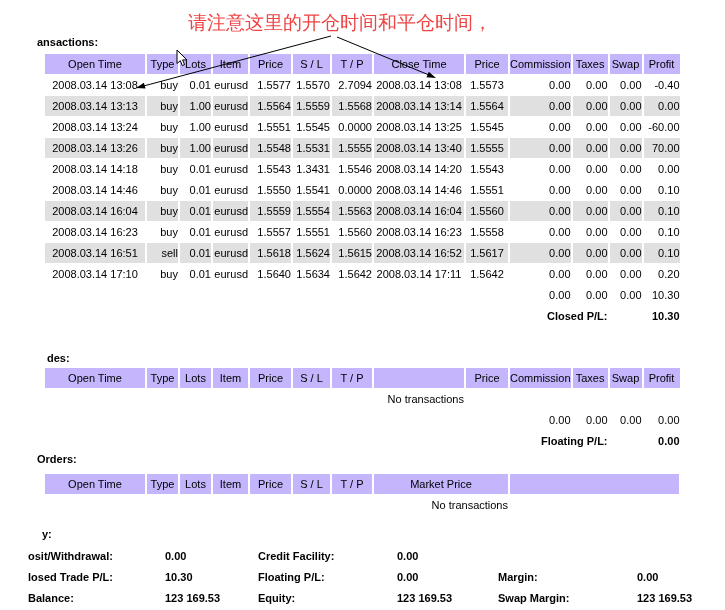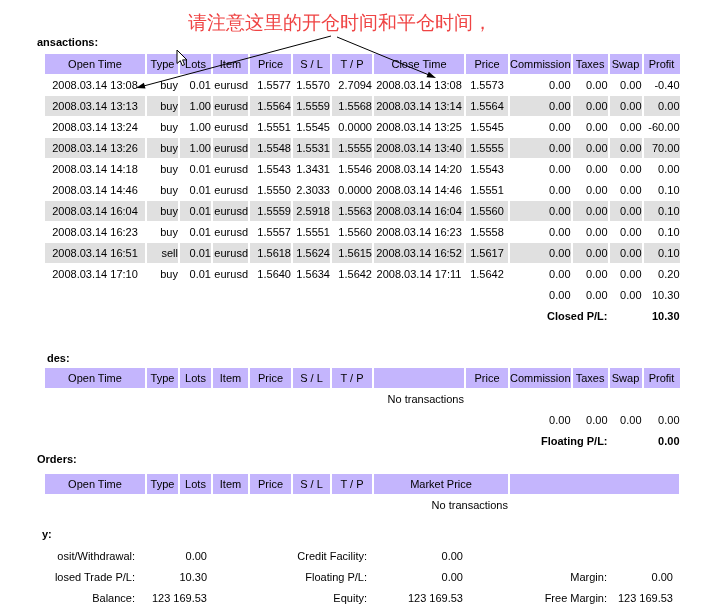--- a/index.html
+++ b/index.html
@@ -11,21 +11,21 @@
   table.grid{position:absolute;border-collapse:separate;border-spacing:2px 1px;table-layout:fixed;}
   table.grid th{background:#c4b5fd;font-weight:normal;height:20px;padding:0;font-size:11px;
                 text-align:center;overflow:hidden;white-space:nowrap;}
   table.grid td{height:20px;padding:0;font-size:11px;white-space:nowrap;overflow:hidden;}
   tr.alt td{background:#e0e0e0;}
   .t-l{text-align:center}.t-r{text-align:right}.t-c{text-align:right}
   .pl5{padding-left:5px}.pl4{padding-left:4px}.pr4{padding-right:4px}.pr5{padding-right:5px}
   .b{font-weight:bold}
   .center{text-align:right}
   .overlay{position:absolute;left:0;top:0;pointer-events:none;}
-  .sumcell{position:absolute;text-align:right;font-weight:normal;white-space:nowrap;height:21px;line-height:21px;}
+  .sumcell{position:absolute;text-align:left;font-weight:bold;white-space:nowrap;height:21px;line-height:21px;padding-left:28px;}
 </style>
 </head>
 <body>
 
 <div class="page">
 
   <div class="cn-note">请注意这里的开仓时间和平仓时间，</div>
 
   <div class="h" style="left:37px;top:36px">ansactions:</div>
   <table class="grid" id="t1" style="left:43px;top:53px">
@@ -136,36 +136,36 @@
           <td class="t-r pr4">0.00</td>
           <td class="t-r pr4">0.00</td>
           <td class="t-r pr4">0.00</td>
         </tr>
         <tr>
           <td class="t-l pl5">2008.03.14 14:46</td>
           <td class="t-r pr4">buy</td>
           <td class="t-r pr5">0.01</td>
           <td class="t-c">eurusd</td>
           <td class="t-c">1.5550</td>
-          <td class="t-c">2.3033</td>
+          <td class="t-c">1.5541</td>
           <td class="t-c">0.0000</td>
           <td class="t-l pl4">2008.03.14 14:46</td>
           <td class="t-l pl4">1.5551</td>
           <td class="t-r pr4">0.00</td>
           <td class="t-r pr4">0.00</td>
           <td class="t-r pr4">0.00</td>
           <td class="t-r pr4">0.10</td>
         </tr>
         <tr class="alt">
           <td class="t-l pl5">2008.03.14 16:04</td>
           <td class="t-r pr4">buy</td>
           <td class="t-r pr5">0.01</td>
           <td class="t-c">eurusd</td>
           <td class="t-c">1.5559</td>
-          <td class="t-c">2.5918</td>
+          <td class="t-c">1.5554</td>
           <td class="t-c">1.5563</td>
           <td class="t-l pl4">2008.03.14 16:04</td>
           <td class="t-l pl4">1.5560</td>
           <td class="t-r pr4">0.00</td>
           <td class="t-r pr4">0.00</td>
           <td class="t-r pr4">0.00</td>
           <td class="t-r pr4">0.10</td>
         </tr>
         <tr>
           <td class="t-l pl5">2008.03.14 16:23</td>
@@ -322,21 +322,21 @@
       <div class="sumcell" style="left: 0px; width: 135px; top: 567px;">losed Trade P/L:</div>
       <div class="sumcell" style="left: 137px; width: 70px; top: 567px;">10.30</div>
       <div class="sumcell" style="left: 230px; width: 137px; top: 567px;">Floating P/L:</div>
       <div class="sumcell" style="left: 369px; width: 94px; top: 567px;">0.00</div>
       <div class="sumcell" style="left: 470px; width: 137px; top: 567px;">Margin:</div>
       <div class="sumcell" style="left: 609px; width: 64px; top: 567px;">0.00</div>
       <div class="sumcell" style="left: 0px; width: 135px; top: 588px;">Balance:</div>
       <div class="sumcell" style="left: 137px; width: 70px; top: 588px;">123 169.53</div>
       <div class="sumcell" style="left: 230px; width: 137px; top: 588px;">Equity:</div>
       <div class="sumcell" style="left: 369px; width: 94px; top: 588px;">123 169.53</div>
-      <div class="sumcell" style="left: 470px; width: 137px; top: 588px;">Free Margin:</div>
+      <div class="sumcell" style="left: 470px; width: 137px; top: 588px;">Swap Margin:</div>
       <div class="sumcell" style="left: 609px; width: 64px; top: 588px;">123 169.53</div>
     </div>
 
   <svg class="overlay" width="725" height="130">
     <line x1="331" y1="36" x2="141" y2="86.7" stroke="#000" stroke-width="1"></line>
     <polygon points="136,88 143.9,82.8 145.5,88.6" fill="#000"></polygon>
     <line x1="337" y1="37" x2="429" y2="75" stroke="#000" stroke-width="1"></line>
     <polygon points="436,78 426.5,77.3 428.8,71.8" fill="#000"></polygon>
   </svg>
 

